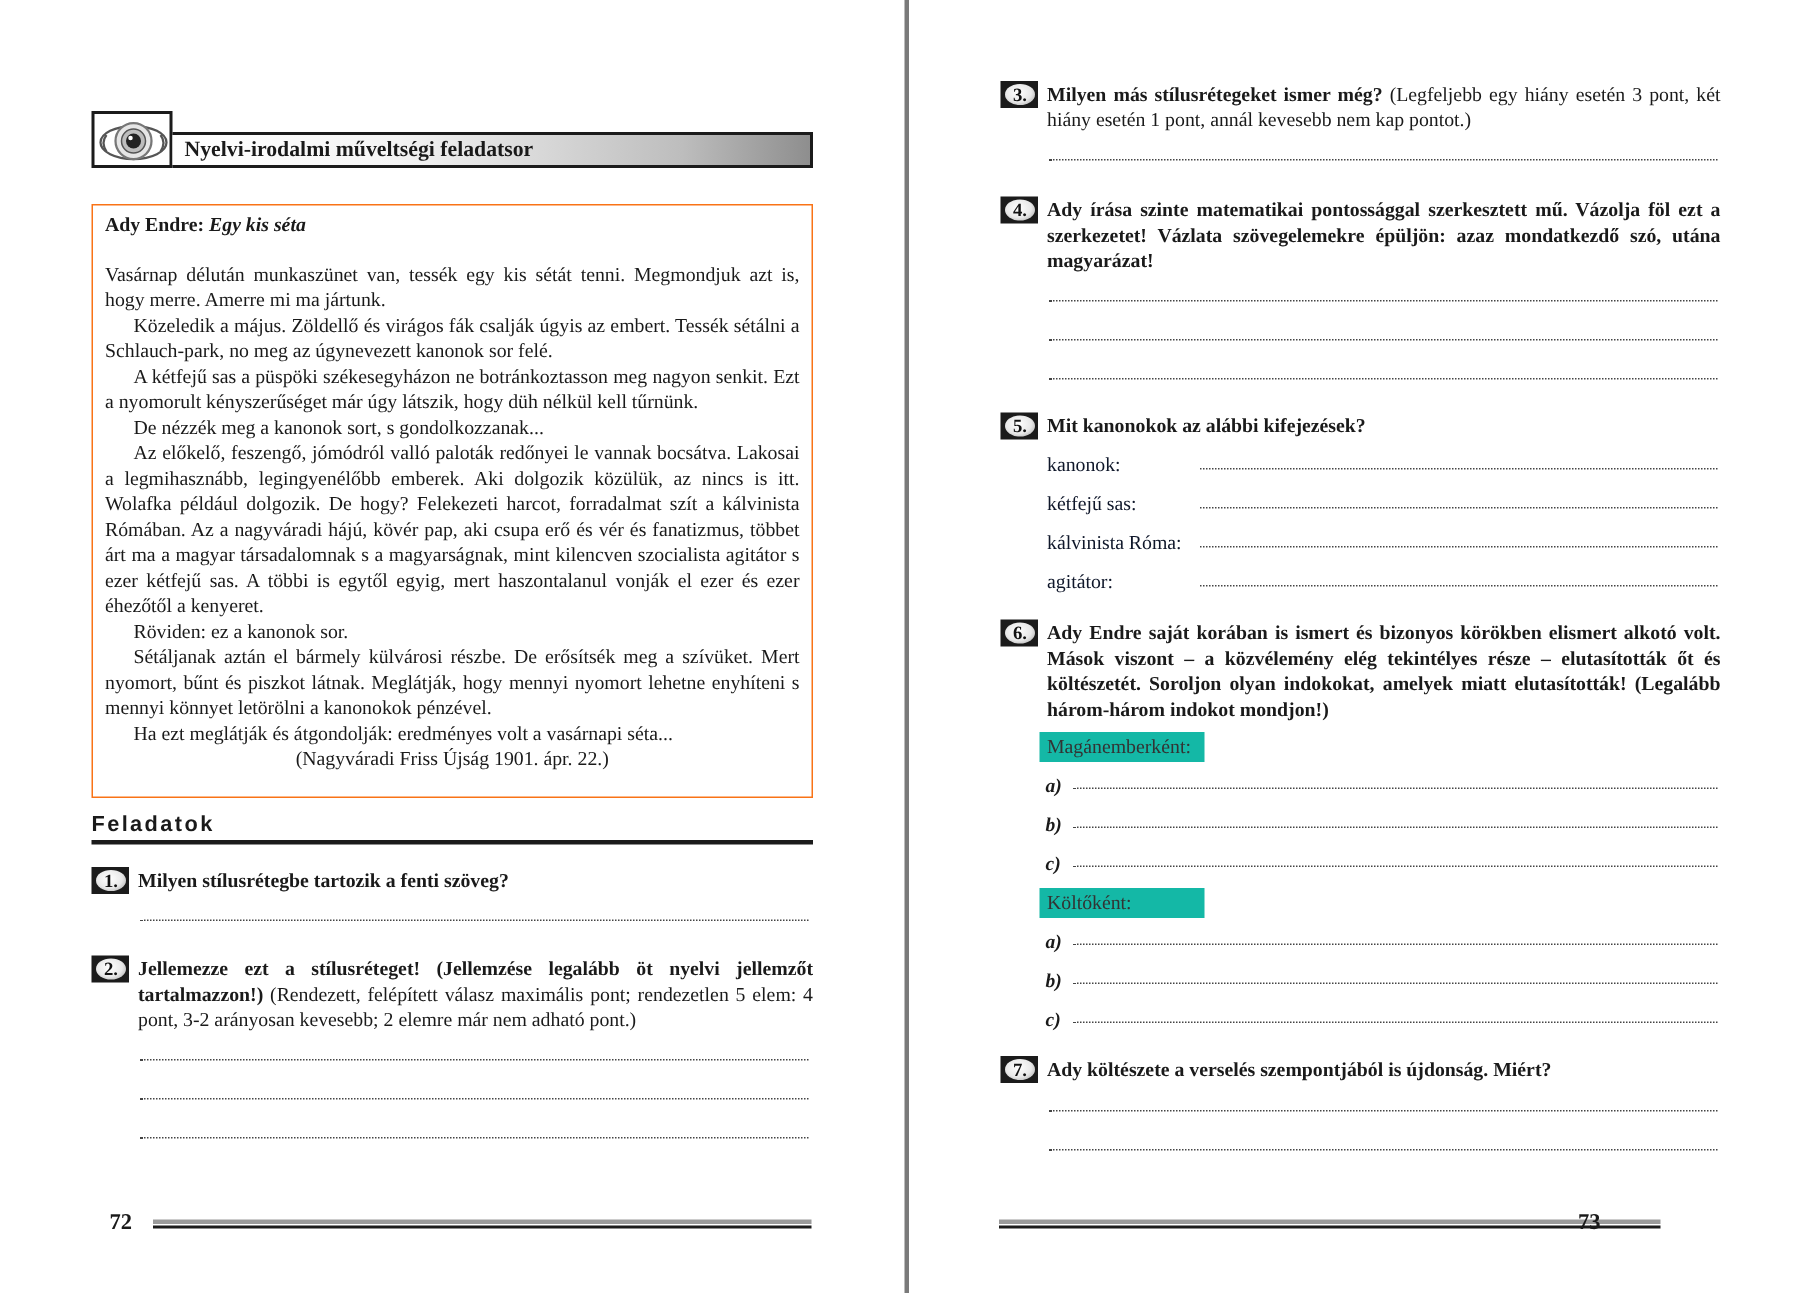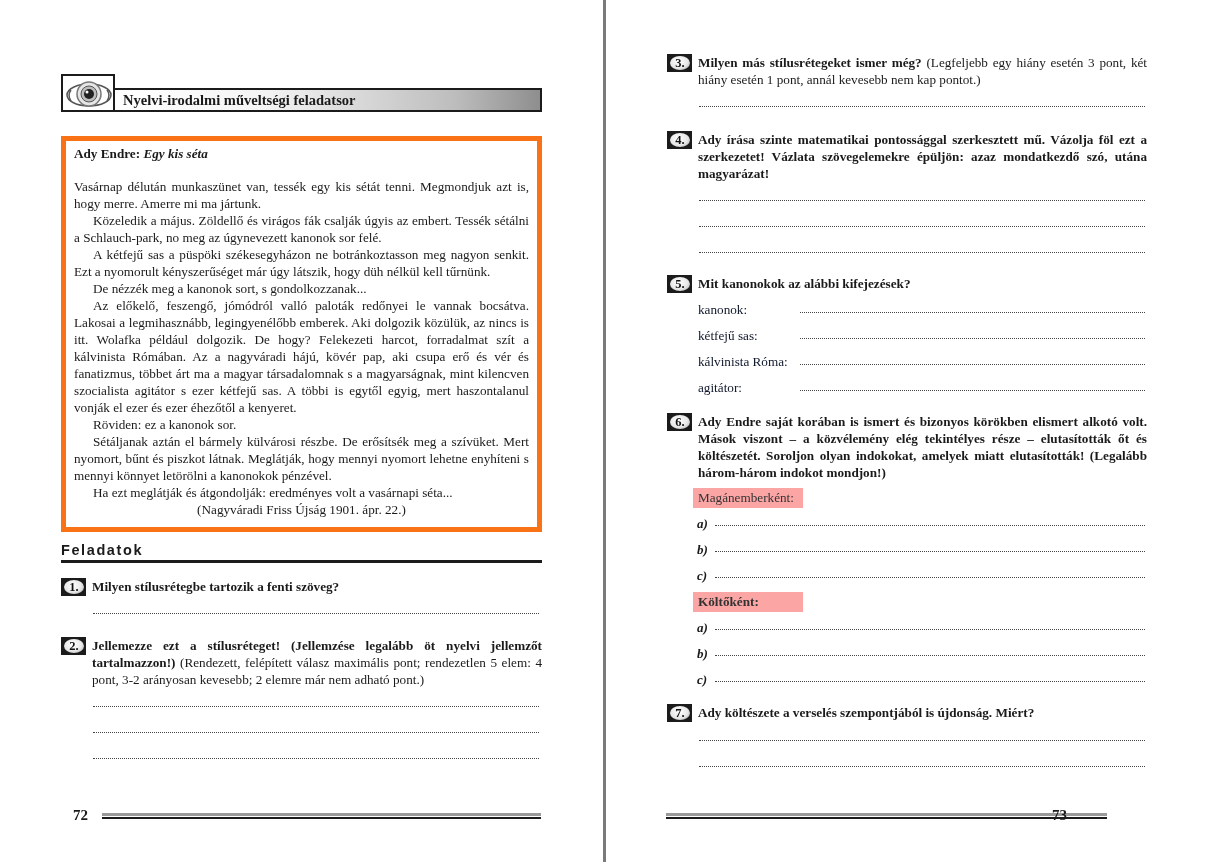--- a/index.html
+++ b/index.html
@@ -15,42 +15,42 @@
 
   
   .section-header { position: absolute; left: 61px; top: 74px; width: 481px; height: 38px; }
   .section-icon { position: absolute; left: 0; top: 0; width: 54px; height: 38px; border: 2px solid #1b1b1b; background: #fff; }
   .section-icon svg { position: absolute; left: 2px; top: 2px; }
   .section-bar { position: absolute; left: 54px; top: 14px; width: 427px; height: 24px; border: 2px solid #1b1b1b; border-left: none;
     background: linear-gradient(to right, #ffffff 0%, #f4f4f4 35%, #bdbdbd 80%, #8e8e8e 100%); }
   .section-bar span { position: absolute; left: 8px; top: 2px; font-weight: bold; font-size: 14.5px; text-align: center; }
 
   
-  .textbox { position: absolute; left: 61px; top: 136px; width: 481px; height: 396px; border: 5px solid #f97316; padding: 4px 8px 0 8px; font-size: 13.2px; line-height: 17px; text-align: justify; }
+  .textbox { position: absolute; left: 61px; top: 136px; width: 481px; height: 396px; border: 1px solid #f97316; padding: 4px 8px 0 8px; font-size: 13.2px; line-height: 17px; text-align: justify; }
   .textbox .title { font-weight: bold; margin-bottom: 16px; }
   .textbox .title i { font-style: italic; }
   .textbox p { text-indent: 0; }
   .textbox p.ind { text-indent: 19px; }
   .textbox .source { text-align: center; }
 
   
   .tasks-heading { position: absolute; left: 61px; top: 541px; width: 481px; height: 22px; border-bottom: 3px solid #1b1b1b; }
   .tasks-heading span { font-family: "Liberation Sans", "DejaVu Sans", sans-serif; font-weight: bold; font-size: 14.5px; letter-spacing: 1.6px; }
 
   
   .q { position: absolute; font-size: 13.2px; line-height: 17px; }
   .q .badge { position: absolute; left: 0; top: 0; width: 25px; height: 18px; background: #1b1b1b; }
   .q .badge span { position: absolute; left: 3px; top: 2px; width: 20px; height: 14px; border-radius: 50%; background: radial-gradient(ellipse at 45% 40%, #ffffff 0%, #e8e8e8 55%, #9a9a9a 100%); font-weight: bold; font-size: 12.5px; line-height: 14px; text-align: center; color: #111; }
   .q .qtext { position: absolute; left: 31px; top: 0; text-align: justify; }
   .q .qtext b { font-weight: bold; }
 
   .dotline { position: absolute; height: 2px; border-bottom: 1.3px dotted #444; }
 
   .row-label { position: absolute; font-size: 13.2px; color: #0f172a; }
-  .shade-label { position: absolute; background: #fca5a5; font-size: 13.2px; padding: 2px 5px; color: #333; height: 20px; width: 110px; }
+  .shade-label { position: absolute; background: #14b8a6; font-size: 13.2px; padding: 2px 5px; color: #333; height: 20px; width: 110px; }
   .letter { position: absolute; font-style: italic; font-weight: bold; font-size: 13px; }
 
   
   .footer-num { position: absolute; font-weight: bold; font-size: 15px; }
   .footer-rule { position: absolute; height: 6px; }
   .footer-rule .g { position: absolute; left: 0; top: 0; width: 100%; height: 3px; background: #9a9a9a; }
   .footer-rule .k { position: absolute; left: 0; top: 4px; width: 100%; height: 2px; background: #1b1b1b; }
 </style>
 </head>
 <body>
@@ -174,21 +174,21 @@
   </div>
 
   <div class="shade-label" style="left:693px; top:488px;">Magánemberként:</div>
   <div class="letter" style="left:697px; top:516px;">a)</div>
   <div class="dotline" style="left:715px; top:524px; width:430px;"></div>
   <div class="letter" style="left:697px; top:542px;">b)</div>
   <div class="dotline" style="left:715px; top:550px; width:430px;"></div>
   <div class="letter" style="left:697px; top:568px;">c)</div>
   <div class="dotline" style="left:715px; top:576px; width:430px;"></div>
 
-  <div class="shade-label" style="left:693px; top:592px;font-weight:bold;">Költőként:</div>
+  <div class="shade-label" style="left:693px; top:592px;">Költőként:</div>
   <div class="letter" style="left:697px; top:620px;">a)</div>
   <div class="dotline" style="left:715px; top:628px; width:430px;"></div>
   <div class="letter" style="left:697px; top:646px;">b)</div>
   <div class="dotline" style="left:715px; top:654px; width:430px;"></div>
   <div class="letter" style="left:697px; top:672px;">c)</div>
   <div class="dotline" style="left:715px; top:680px; width:430px;"></div>
 
   <div class="q" style="left:667px; top:704px; width:480px; height:20px;">
     <div class="badge">
         <span>7.</span>

